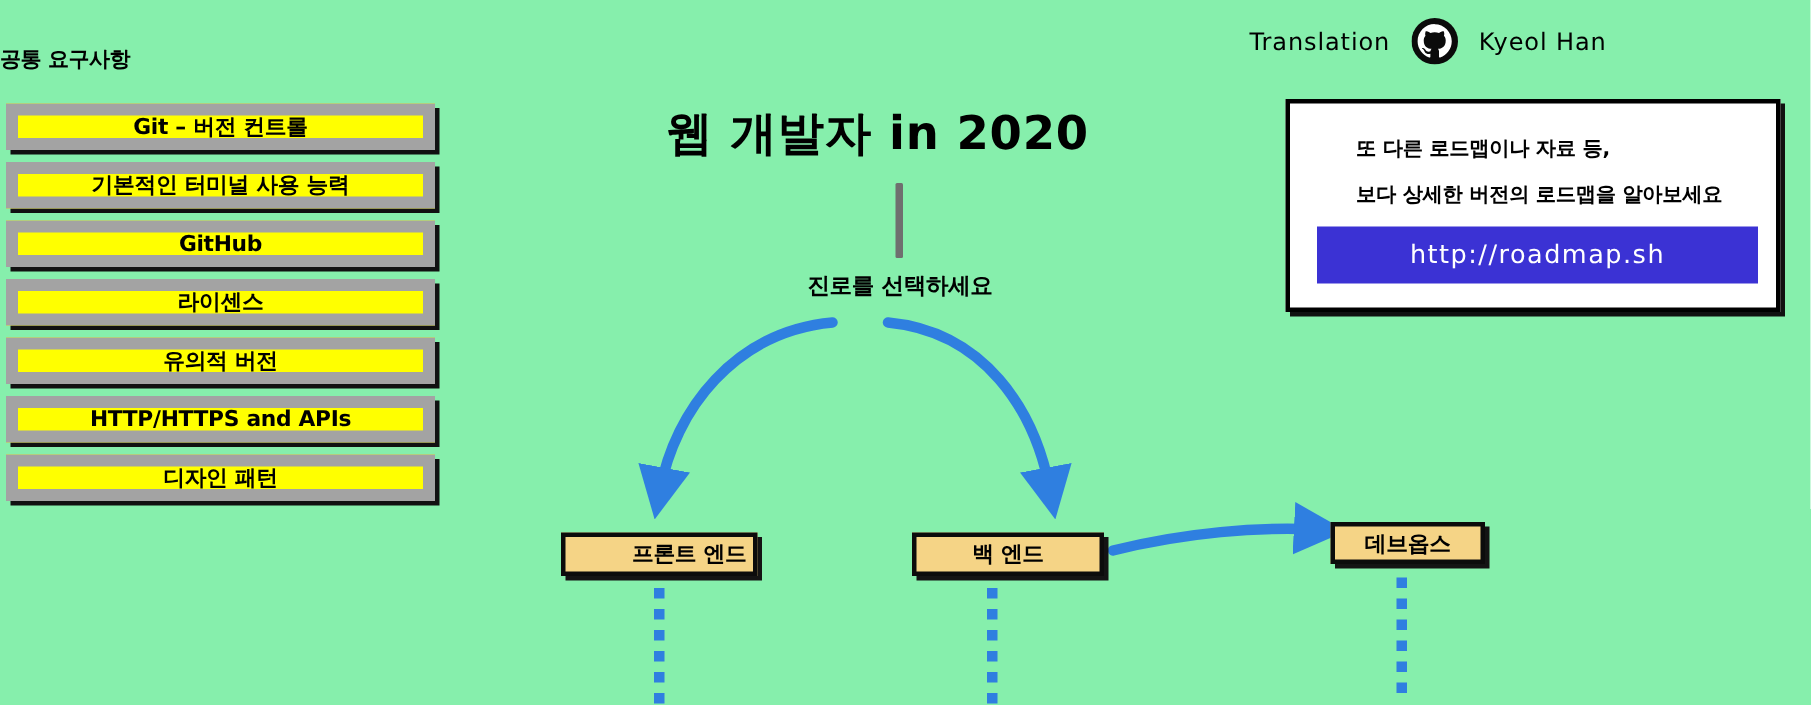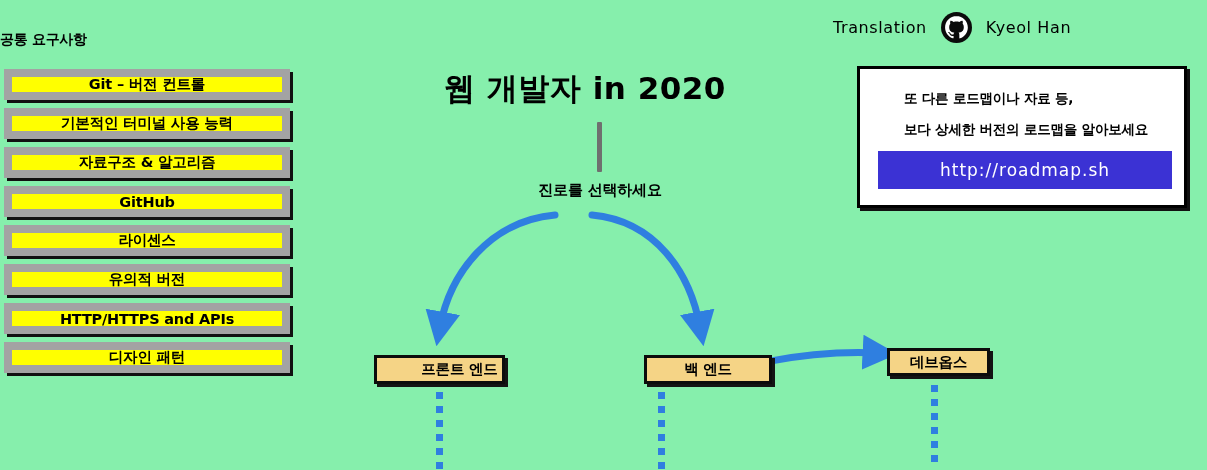--- a/index.html
+++ b/index.html
@@ -108,21 +108,21 @@
     display: flex;
     align-items: center;
     justify-content: center;
     font-size: 14.5px;
     font-weight: bold;
     color: #000000;
     letter-spacing: -0.2px;
     white-space: nowrap;
   }
   #node-frontend { left: 374px; top: 355px; width: 131px; height: 29px; padding-left: 40px; }
-  #node-backend  { left: 644px; top: 355px; width: 128px; height: 29px; }
+  #node-backend  { left: 608px; top: 355px; width: 128px; height: 29px; }
   #node-devops   { left: 887px; top: 348px; width: 103px; height: 28px; }
 
   
   .dot-trail {
     position: absolute;
     width: 7px;
   }
   .dot-trail span {
     display: block;
     width: 7px;
@@ -192,21 +192,20 @@
 </head>
 <body>
 
 <div id="page">
 
   <div id="common-heading">공통 요구사항</div>
 
   <div id="common-list">
     <div class="req-item">Git – 버전 컨트롤</div>
     <div class="req-item">기본적인 터미널 사용 능력</div>
-    <div class="req-item">자료구조 &amp; 알고리즘</div>
     <div class="req-item">GitHub</div>
     <div class="req-item">라이센스</div>
     <div class="req-item">유의적 버전</div>
     <div class="req-item">HTTP/HTTPS and APIs</div>
     <div class="req-item">디자인 패턴</div>
   </div>
 
   <div id="center-title">웹 개발자 in 2020</div>
 
   <div id="center-stem"></div>

